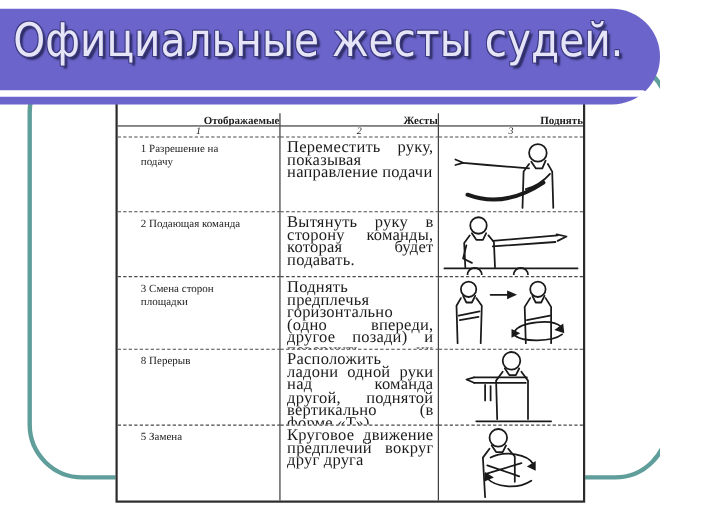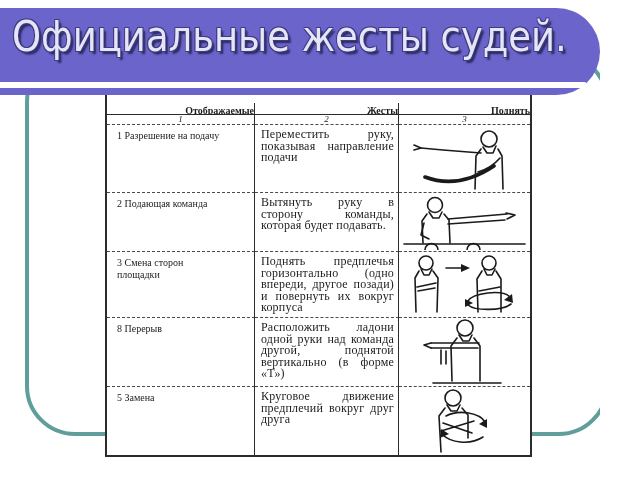--- a/index.html
+++ b/index.html
@@ -28,22 +28,22 @@
             display:grid; grid-template-columns:148px 144px 1fr;
             grid-template-rows:25px 10px 68px 59px 66px 69px 1fr;
             color:#1c1c1c; }
   .cell { box-sizing:border-box; overflow:hidden; }
   .c1, .c2 { border-right:1px solid #2b2b2b; }
   .bb { border-bottom:1px dashed #4a4a4a; }
   .hb { border-bottom:1px solid #2b2b2b; }
   .hcell { font-weight:bold; font-size:10px; line-height:11px; text-align:right;
            white-space:pre-line; padding-top:2px;margin-top:13px; }
   .ncell { font-style:italic; font-size:9px; line-height:9px; text-align:center; }
-  .scell { font-size:10px; line-height:11.5px; padding:5px 30px 0 10px; }
-  .gcell { font-size:12px; line-height:11.5px; padding:4px 4px 0 6px; text-align:justify;
+  .scell { font-size:10px; line-height:11.5px; padding:5px 30px 0 21px; }
+  .gcell { font-size:15px; line-height:11.5px; padding:4px 4px 0 6px; text-align:justify;
            letter-spacing:.2px; }
   .fcell { display:flex; align-items:center; justify-content:center; padding:1px; }
   .fig { stroke:#1a1a1a; fill:none; stroke-width:1.6; stroke-linecap:round; stroke-linejoin:round; }
   .fig .ah { fill:#1a1a1a; stroke:none; }
   .fig .thick { stroke-width:3.6; }
 </style>
 </head>
 <body>
 
 <div class="slide">

